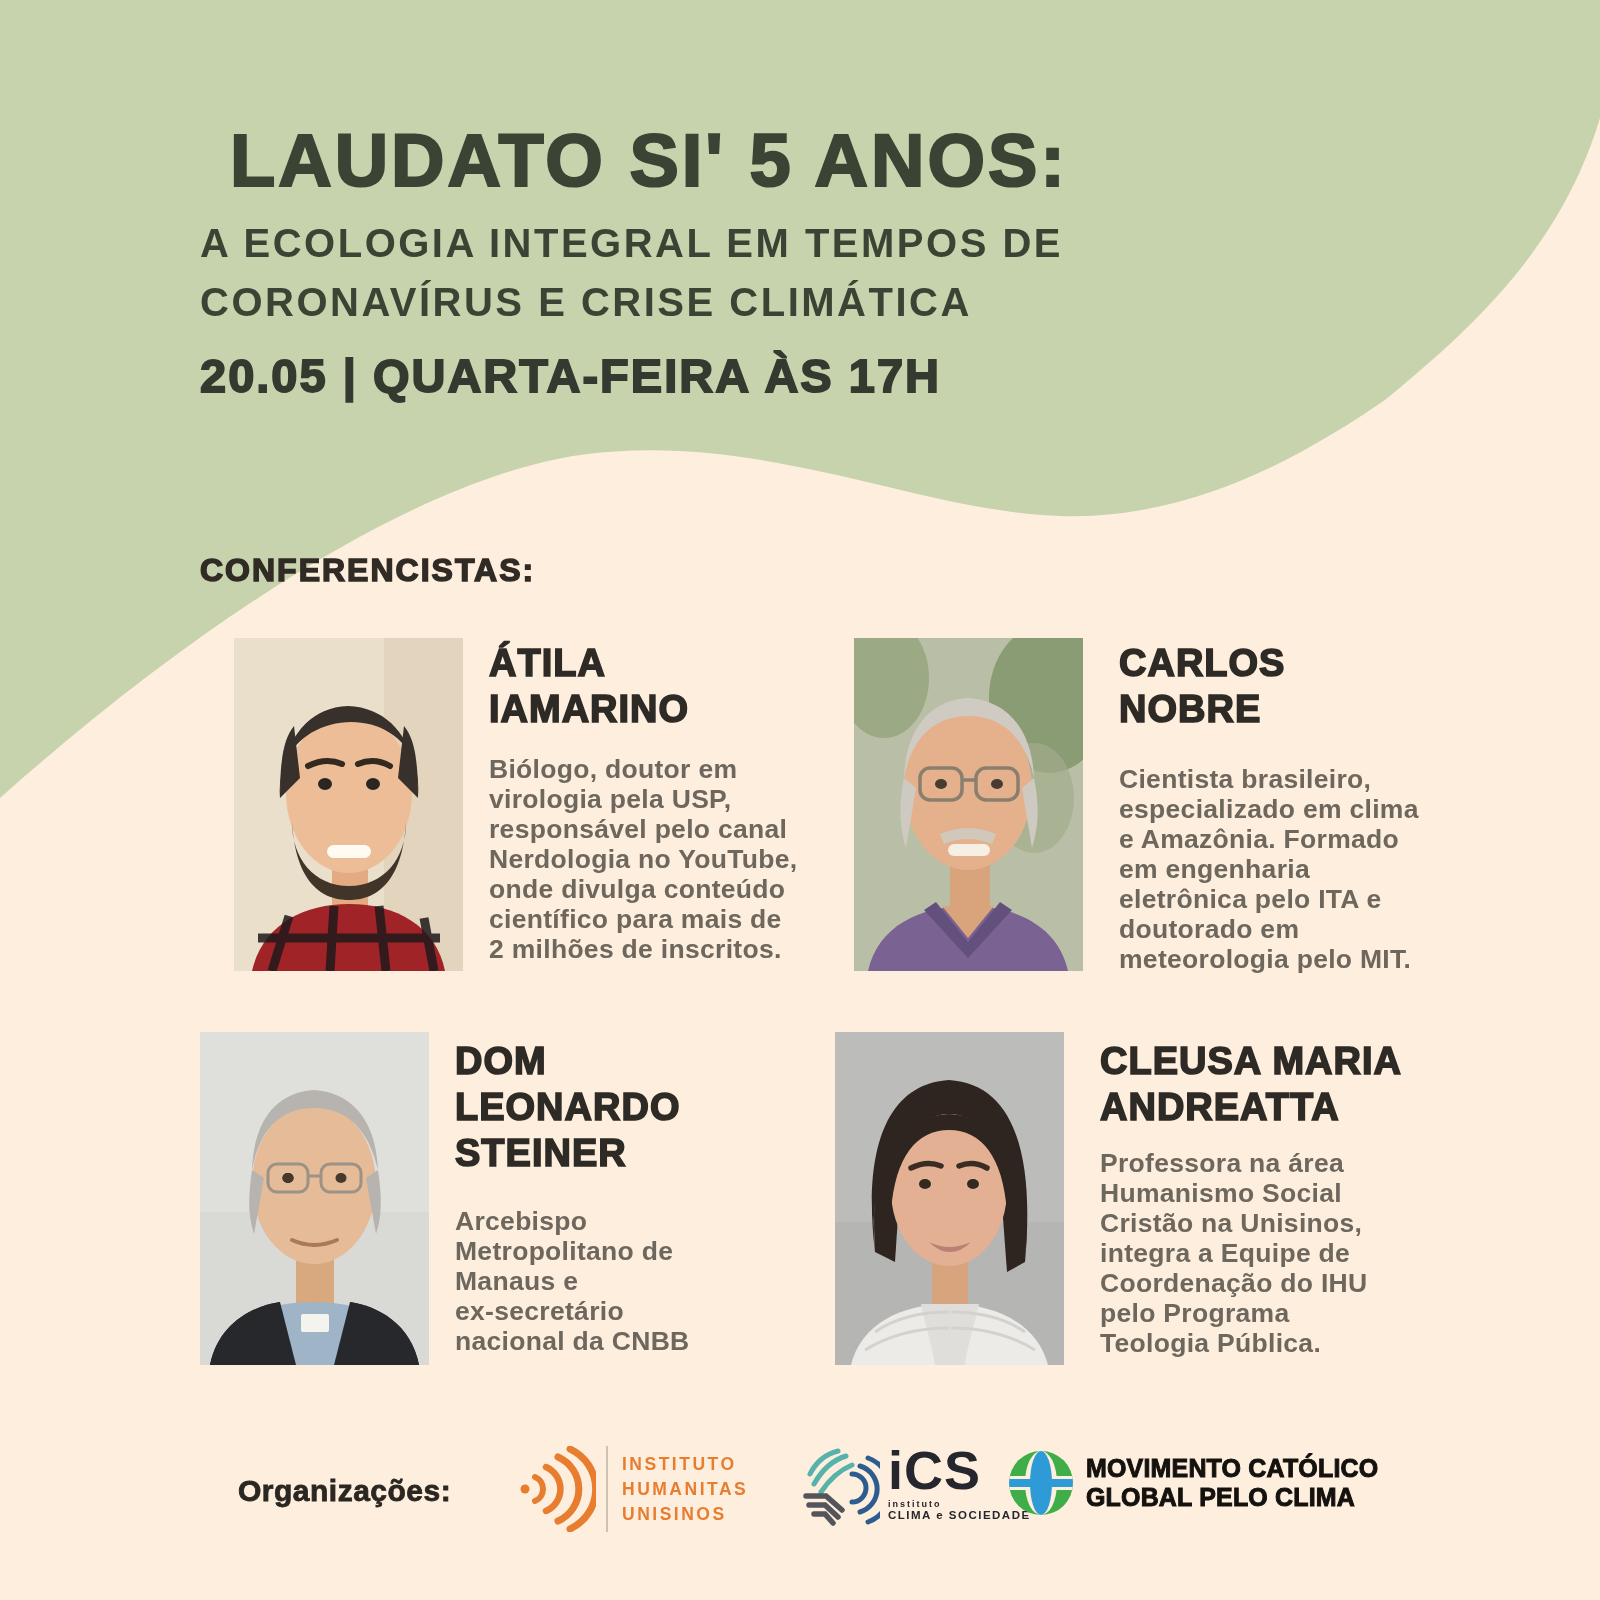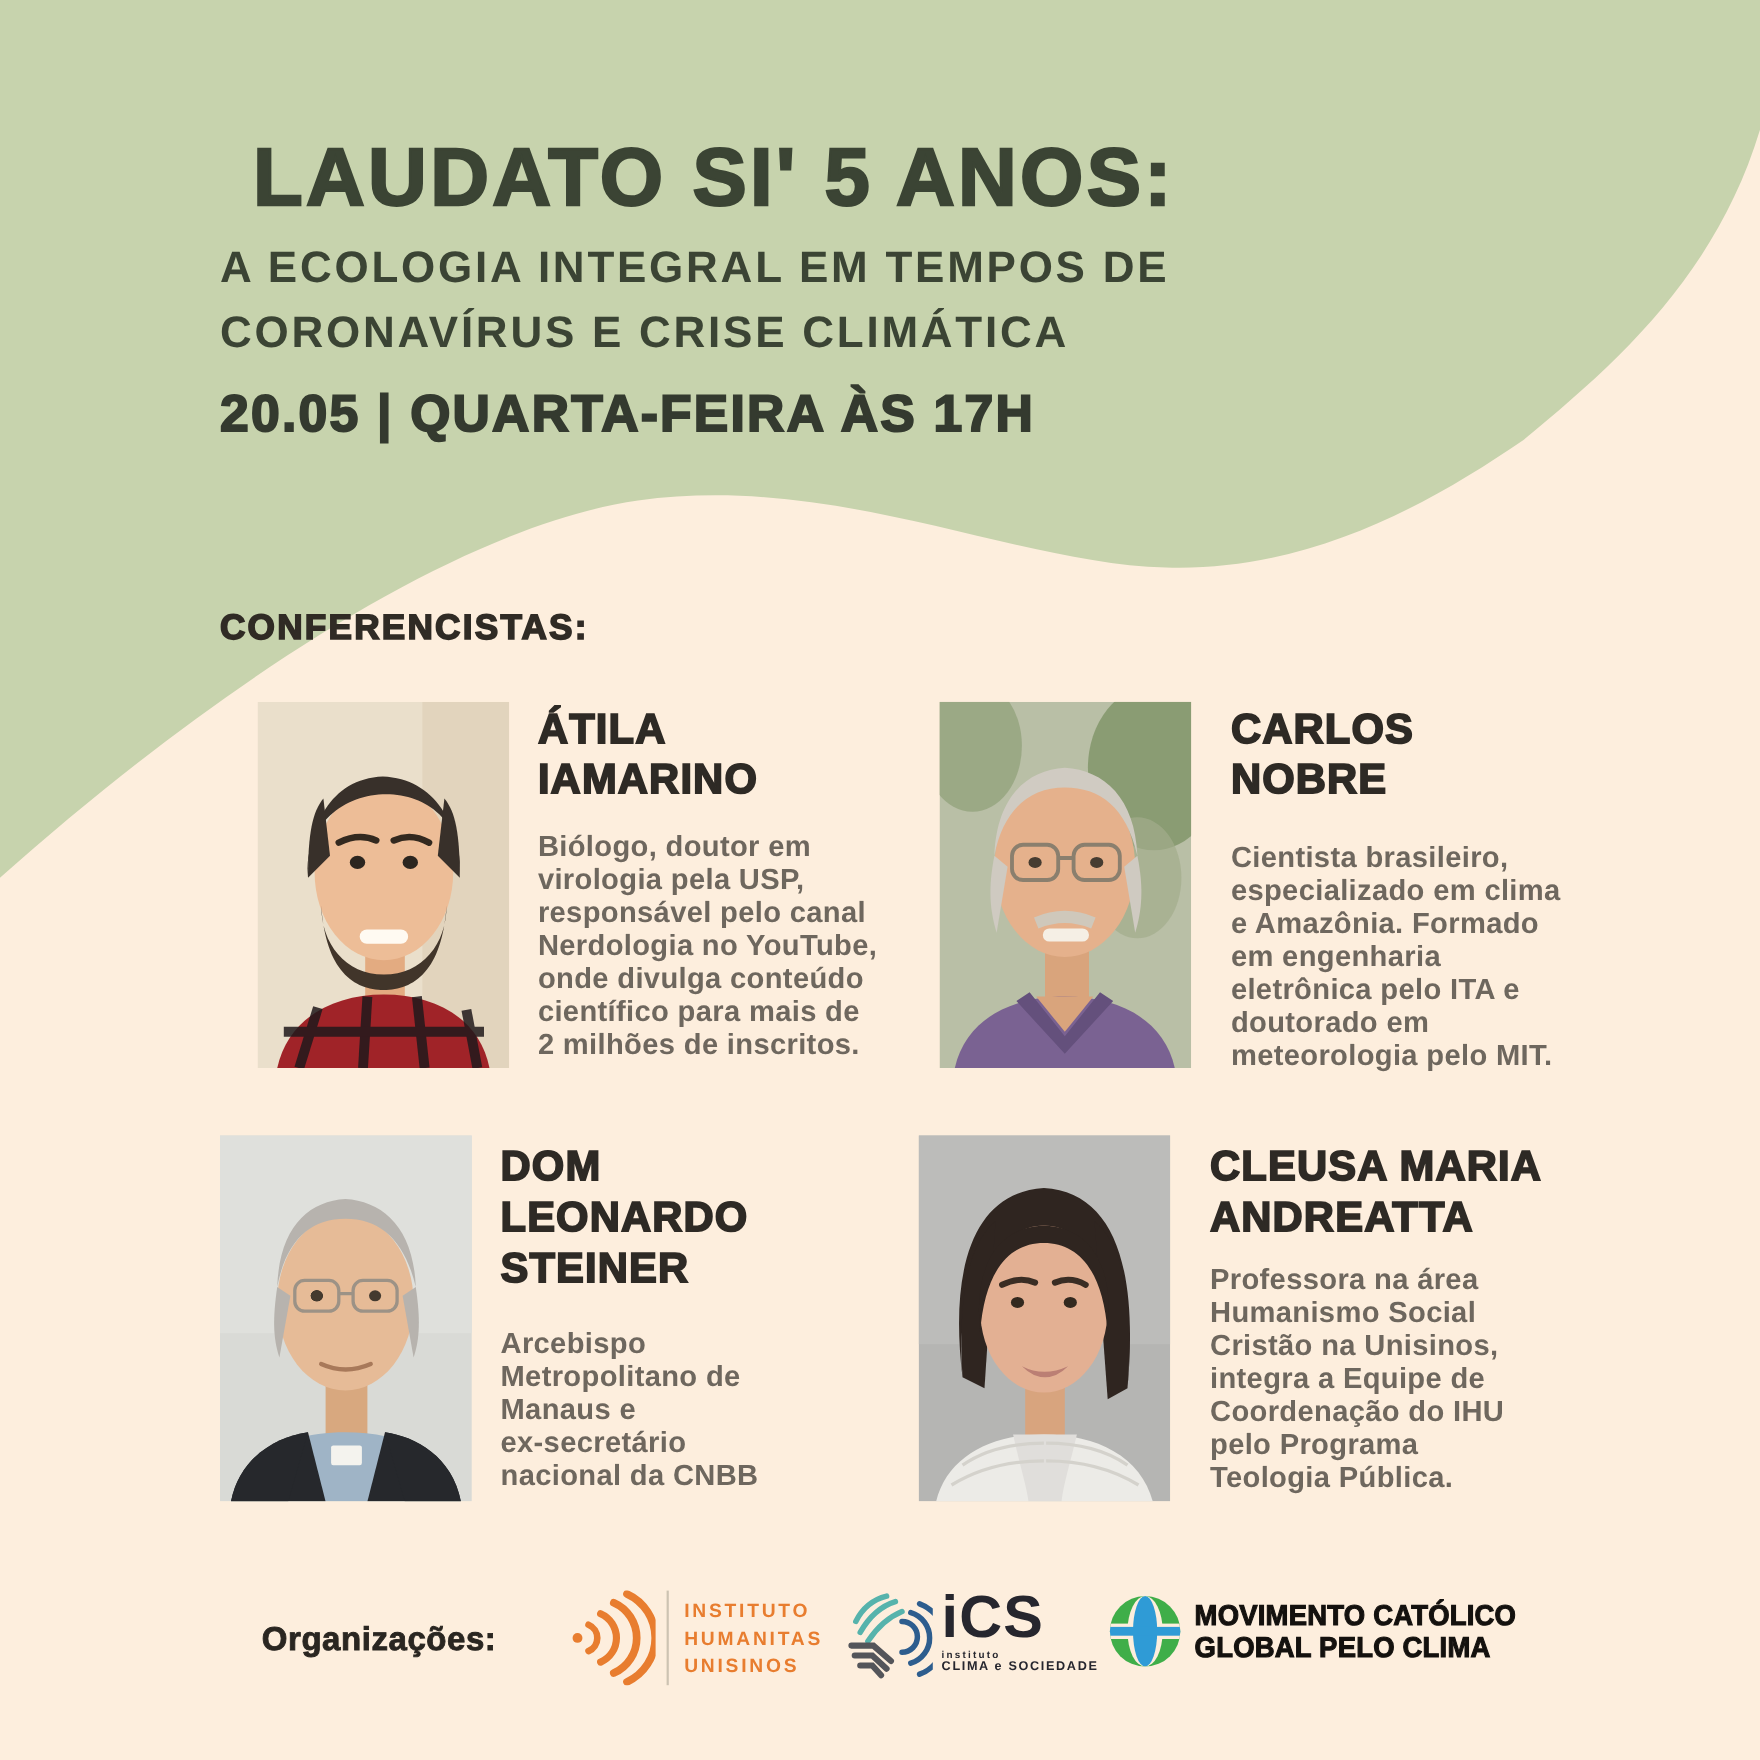--- a/index.html
+++ b/index.html
@@ -34,21 +34,21 @@
   .card-2{left:200px;top:1032px;}  .card-2 .name{left:255px;top:6px;}  .card-2 .bio{left:255px;top:174px;}
   .card-3{left:835px;top:1032px;}  .card-3 .name{left:265px;top:6px;}  .card-3 .bio{left:265px;top:116px;}
 
   
   .org-label{left:238px;top:1474px;font-size:30px;font-weight:bold;color:#2a2621;
              -webkit-text-stroke:0.8px #2a2621;letter-spacing:0.5px;}
   .ihu{left:518px;top:1446px;display:flex;align-items:center;}
   .ihu-divider{width:2px;height:86px;background:#cdc3b2;margin:0 14px 0 10px;}
   .ihu-text{font-size:17.5px;font-weight:bold;color:#e87d2f;letter-spacing:2.5px;
             line-height:25px;white-space:pre-line;}
-  .ics{left:768px;top:1444px;display:flex;align-items:flex-start;}
+  .ics{left:800px;top:1444px;display:flex;align-items:flex-start;}
   .ics-right{margin-left:8px;}
   .ics-word{font-size:54px;font-weight:bold;color:#26262e;line-height:52px;letter-spacing:1px;}
   .ics-sub1{font-size:9px;font-weight:bold;color:#26262e;letter-spacing:2px;margin-top:3px;}
   .ics-sub2{font-size:11.5px;font-weight:bold;color:#26262e;letter-spacing:1.5px;}
   .mcgc{left:1008px;top:1450px;display:flex;align-items:center;}
   .mcgc-text{margin-left:12px;font-size:26px;font-weight:bold;color:#14110e;
              -webkit-text-stroke:1px #14110e;line-height:29px;letter-spacing:0.2px;
              white-space:pre-line;transform:scaleX(0.96);transform-origin:left center;}
 </style>
 </head>

